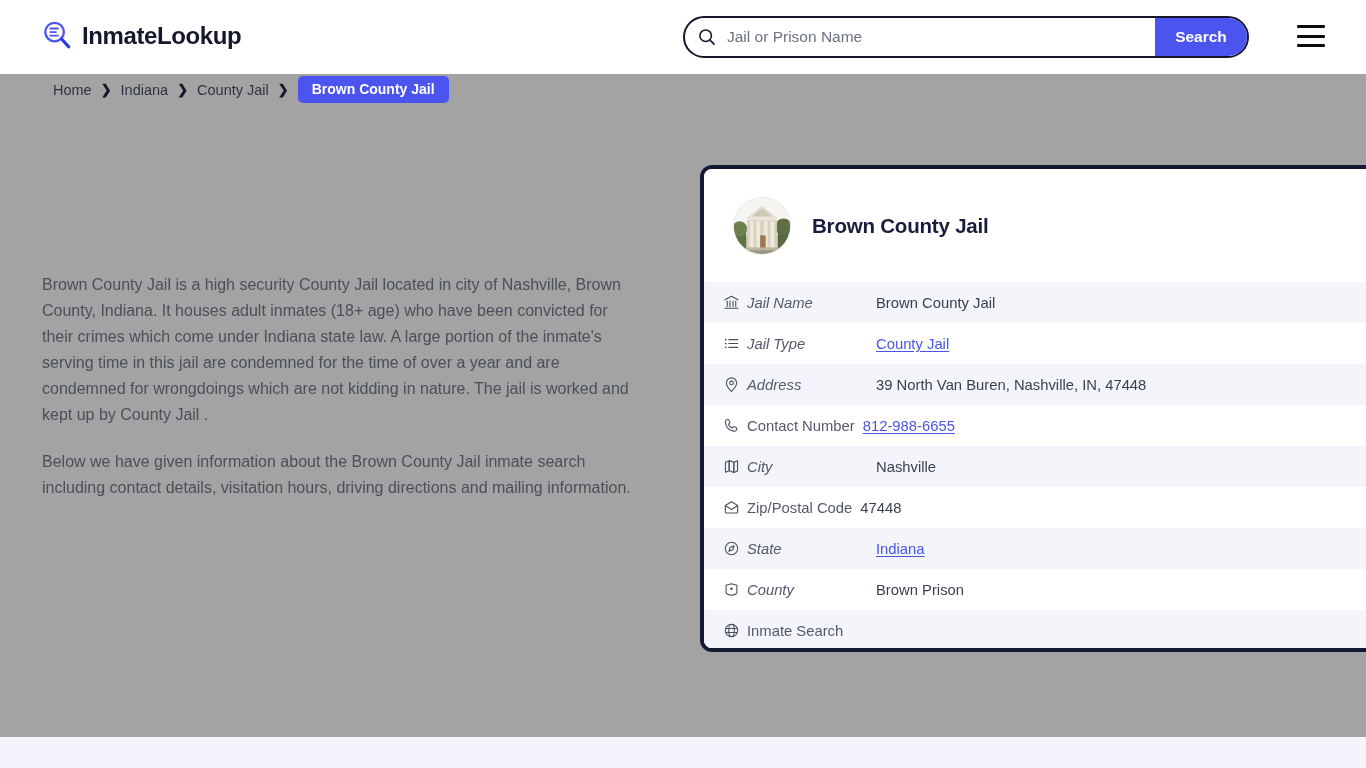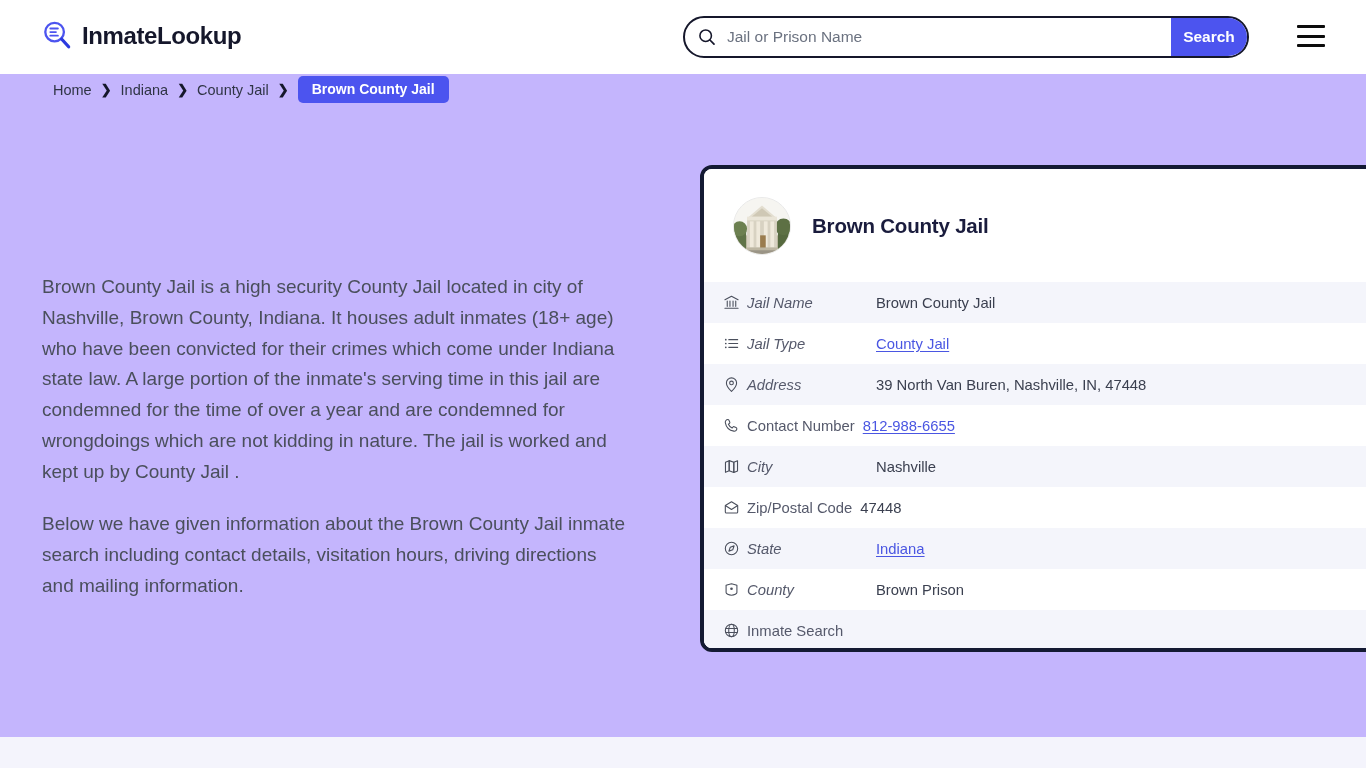--- a/index.html
+++ b/index.html
@@ -4,21 +4,21 @@
 <title>Brown County Jail Inmate Search</title>
 <style>
   * { box-sizing: border-box; }
   html, body {
     margin: 0; padding: 0;
     width: 1366px; height: 768px;
     background: #ffffff;
     font-family: "Liberation Sans", sans-serif;
     overflow: hidden;
   }
-  .page { position: relative; width: 1366px; height: 768px; background: #c4b5fd; }
+  .page { position: relative; width: 1366px; height: 768px; background: #a3a3a3; }
 
   
   .header {
     position: absolute; top: 0; left: 0; width: 1366px; height: 74px;
     background: #ffffff;
   }
   .logo-wrap {
     position: absolute; left: 42px; top: 20px;
     display: flex; align-items: center; gap: 9px;
     text-decoration: none;
@@ -44,21 +44,21 @@
   }
   .search-input {
     flex: 1; height: 100%; border: none; outline: none;
     font-size: 15.5px; color: #15172b;
     font-family: "Liberation Sans", sans-serif;
     background: transparent;
     padding: 4px 4px;
   }
   .search-input::placeholder { color: #6b7280; }
   .search-btn {
-    width: 76px; height: 100%;
+    width: 92px; height: 100%;
     background: #4c54ef; color: #fff;
     border: none; cursor: pointer;
     font-size: 15.5px; font-weight: bold;
     font-family: "Liberation Sans", sans-serif;
     border-radius: 0;
   }
 
   .hamburger {
     position: absolute; right: 41px; top: 25px;
     width: 28px; height: 22px; cursor: pointer;
@@ -89,21 +89,21 @@
   }
 
   
   .left-col { position: absolute; left: 42px; top: 272px; width: 590px; }
   .page-title {
     font-size: 26px; font-weight: bold; color: #17193b;
     line-height: 1.28; margin: 0 0 28px 0;
     letter-spacing: -0.3px;
   }
   .body-para {
-    font-size: 19px; color: #4a4f5c; line-height: 1.62;
+    font-size: 16px; color: #4a4f5c; line-height: 1.62;
     margin: 0 0 22px 0;
   }
 
   
   .card {
     position: absolute; left: 700px; top: 165px;
     width: 700px; height: 487px;
     background: #ffffff;
     border: 4px solid #141a33;
     border-radius: 12px;

